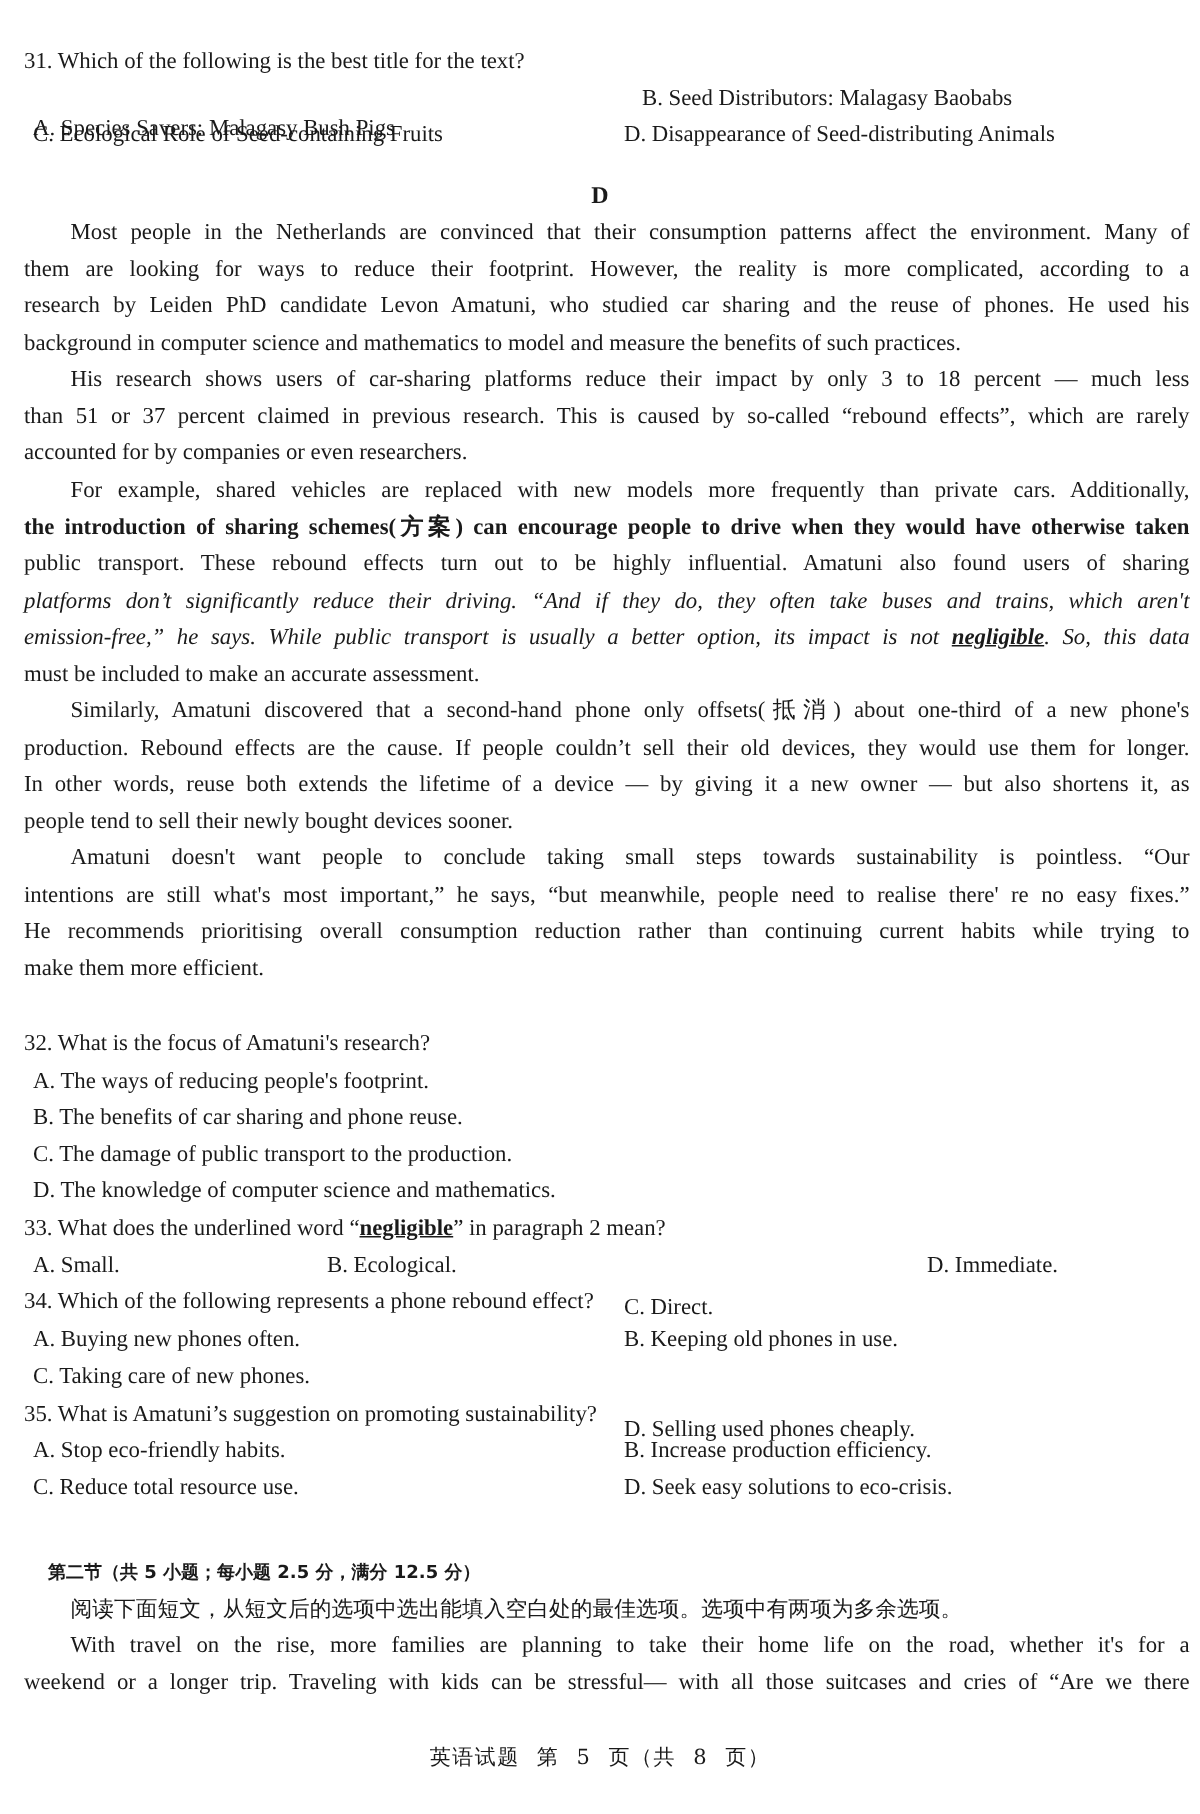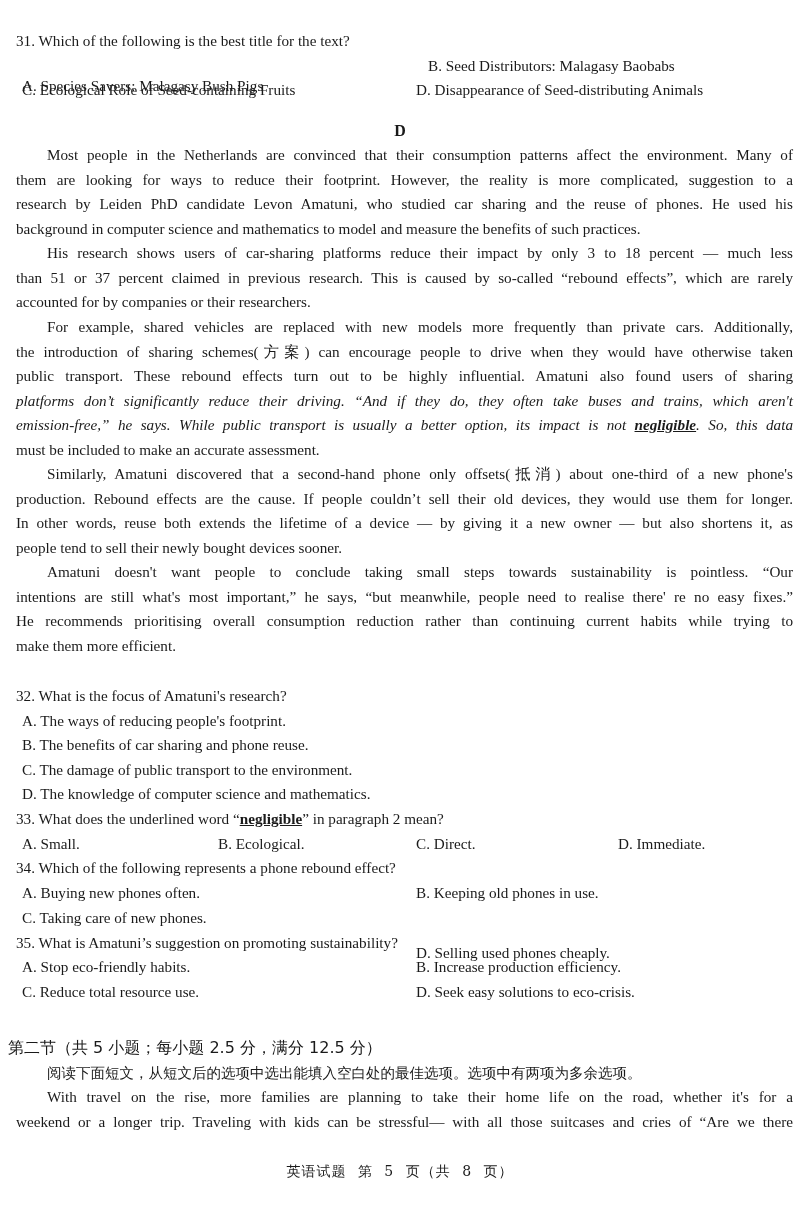--- a/index.html
+++ b/index.html
@@ -8,46 +8,46 @@
     font-family: "Liberation Serif", "DejaVu Serif", serif;
     color: #1a1a1a; font-size: 15.2px;
   }
   .line { position: absolute; left: 16px; right: 8px; white-space: nowrap; line-height: 20px; }
   .para-line { position: absolute; left: 16px; width: 777px; line-height: 20px; text-align: justify; text-align-last: justify; white-space: nowrap; }
   .para-line.indent { left: 47px; width: 746px; }
   .para-line.last { text-align-last: left; }
   .opt { position: absolute; white-space: nowrap; line-height: 20px; }
   .section-title { position: absolute; left: 0; right: 0; text-align: center; font-weight: bold; font-size: 16px; line-height: 20px; }
   .bold-u { font-weight: bold; text-decoration: underline; }
-  .cn-head { position: absolute; left: 8px; font-weight: normal; white-space: nowrap; line-height: 20px; font-family: "DejaVu Sans", sans-serif; font-size: 16px; }
+  .cn-head { position: absolute; left: 32px; font-weight: bold; white-space: nowrap; line-height: 20px; font-family: "DejaVu Sans", sans-serif; font-size: 12px; }
   .cn-line { position: absolute; left: 47px; white-space: nowrap; line-height: 20px; font-family: "DejaVu Serif", serif; font-size: 14.5px; }
   .footer { position: absolute; left: 0; right: 0; top: 1163px; text-align: center; font-family: "DejaVu Serif", serif; font-size: 14px; letter-spacing: 1px; word-spacing: 6px; }
 </style>
 </head>
 <body>
 
 <div class="line" style="top:31px;">31. Which of the following is the best title for the text?</div>
 <div class="opt" style="top:56px; left:22px;margin-top:20px;">A. Species Savers: Malagasy Bush Pigs</div>
 <div class="opt" style="top:56px; left:416px;margin-left:12px;">B. Seed Distributors: Malagasy Baobabs</div>
 <div class="opt" style="top:80px; left:22px;">C. Ecological Role of Seed-containing Fruits</div>
 <div class="opt" style="top:80px; left:416px;">D. Disappearance of Seed-distributing Animals</div>
 
 <div class="section-title" style="top:121px;">D</div>
 
 <div class="para-line indent" style="top:145px;">Most people in the Netherlands are convinced that their consumption patterns affect the environment. Many of</div>
-<div class="para-line" style="top:170px;">them are looking for ways to reduce their footprint. However, the reality is more complicated, suggestion to a</div>
+<div class="para-line" style="top:170px;">them are looking for ways to reduce their footprint. However, the reality is more complicated, according to a</div>
 <div class="para-line" style="top:194px;">research by Leiden PhD candidate Levon Amatuni, who studied car sharing and the reuse of phones. He used his</div>
 <div class="para-line last" style="top:219px;">background in computer science and mathematics to model and measure the benefits of such practices.</div>
 
 <div class="para-line indent" style="top:243px;">His research shows users of car-sharing platforms reduce their impact by only 3 to 18 percent — much less</div>
 <div class="para-line" style="top:268px;">than 51 or 37 percent claimed in previous research. This is caused by so-called “rebound effects”, which are rarely</div>
-<div class="para-line last" style="top:292px;">accounted for by companies or their researchers.</div>
+<div class="para-line last" style="top:292px;">accounted for by companies or even researchers.</div>
 
 <div class="para-line indent" style="top:317px;">For example, shared vehicles are replaced with new models more frequently than private cars. Additionally,</div>
-<div class="para-line" style="top:342px;">the introduction of sharing schemes(方案) can encourage people to drive when they would have otherwise taken</div>
+<div class="para-line" style="top:342px;font-weight:bold;">the introduction of sharing schemes(方案) can encourage people to drive when they would have otherwise taken</div>
 <div class="para-line" style="top:366px;">public transport. These rebound effects turn out to be highly influential. Amatuni also found users of sharing</div>
 <div class="para-line" style="top:391px;font-style:italic;">platforms don’t significantly reduce their driving. “And if they do, they often take buses and trains, which aren't</div>
 <div class="para-line" style="top:415px;font-style:italic;">
   <span>emission-free,” he says. While public transport is usually a better option, its impact is not</span>
   <span class="bold-u">negligible</span><span>. So, this data</span>
 </div>
 <div class="para-line last" style="top:440px;">must be included to make an accurate assessment.</div>
 
 <div class="para-line indent" style="top:464px;">Similarly, Amatuni discovered that a second-hand phone only offsets(抵消) about one-third of a new phone's</div>
 <div class="para-line" style="top:489px;">production. Rebound effects are the cause. If people couldn’t sell their old devices, they would use them for longer.</div>
@@ -55,29 +55,29 @@
 <div class="para-line last" style="top:538px;">people tend to sell their newly bought devices sooner.</div>
 
 <div class="para-line indent" style="top:562px;">Amatuni doesn't want people to conclude taking small steps towards sustainability is pointless. “Our</div>
 <div class="para-line" style="top:587px;">intentions are still what's most important,” he says, “but meanwhile, people need to realise there' re no easy fixes.”</div>
 <div class="para-line" style="top:611px;">He recommends prioritising overall consumption reduction rather than continuing current habits while trying to</div>
 <div class="para-line last" style="top:636px;">make them more efficient.</div>
 
 <div class="line" style="top:686px;">32. What is the focus of Amatuni's research?</div>
 <div class="opt" style="top:711px; left:22px;">A. The ways of reducing people's footprint.</div>
 <div class="opt" style="top:735px; left:22px;">B. The benefits of car sharing and phone reuse.</div>
-<div class="opt" style="top:760px; left:22px;">C. The damage of public transport to the environment.</div>
+<div class="opt" style="top:760px; left:22px;">C. The damage of public transport to the production.</div>
 <div class="opt" style="top:784px; left:22px;">D. The knowledge of computer science and mathematics.</div>
 
 <div class="line" style="top:809px;">
   <span>33. What does the underlined word “</span><span class="bold-u">negligible</span><span>” in paragraph 2 mean?</span>
 </div>
 <div class="opt" style="top:834px; left:22px;">A. Small.</div>
 <div class="opt" style="top:834px; left:218px;">B. Ecological.</div>
-<div class="opt" style="top:834px; left:416px;">C. Direct.</div>
+<div class="opt" style="top:862px; left:416px;">C. Direct.</div>
 <div class="opt" style="top:834px; left:618px;">D. Immediate.</div>
 
 <div class="line" style="top:858px;">34. Which of the following represents a phone rebound effect?</div>
 <div class="opt" style="top:883px; left:22px;">A. Buying new phones often.</div>
 <div class="opt" style="top:883px; left:416px;">B. Keeping old phones in use.</div>
 <div class="opt" style="top:908px; left:22px;">C. Taking care of new phones.</div>
 <div class="opt" style="top:943px; left:416px;">D. Selling used phones cheaply.</div>
 
 <div class="line" style="top:933px;">35. What is Amatuni’s suggestion on promoting sustainability?</div>
 <div class="opt" style="top:957px; left:22px;">A. Stop eco-friendly habits.</div>

